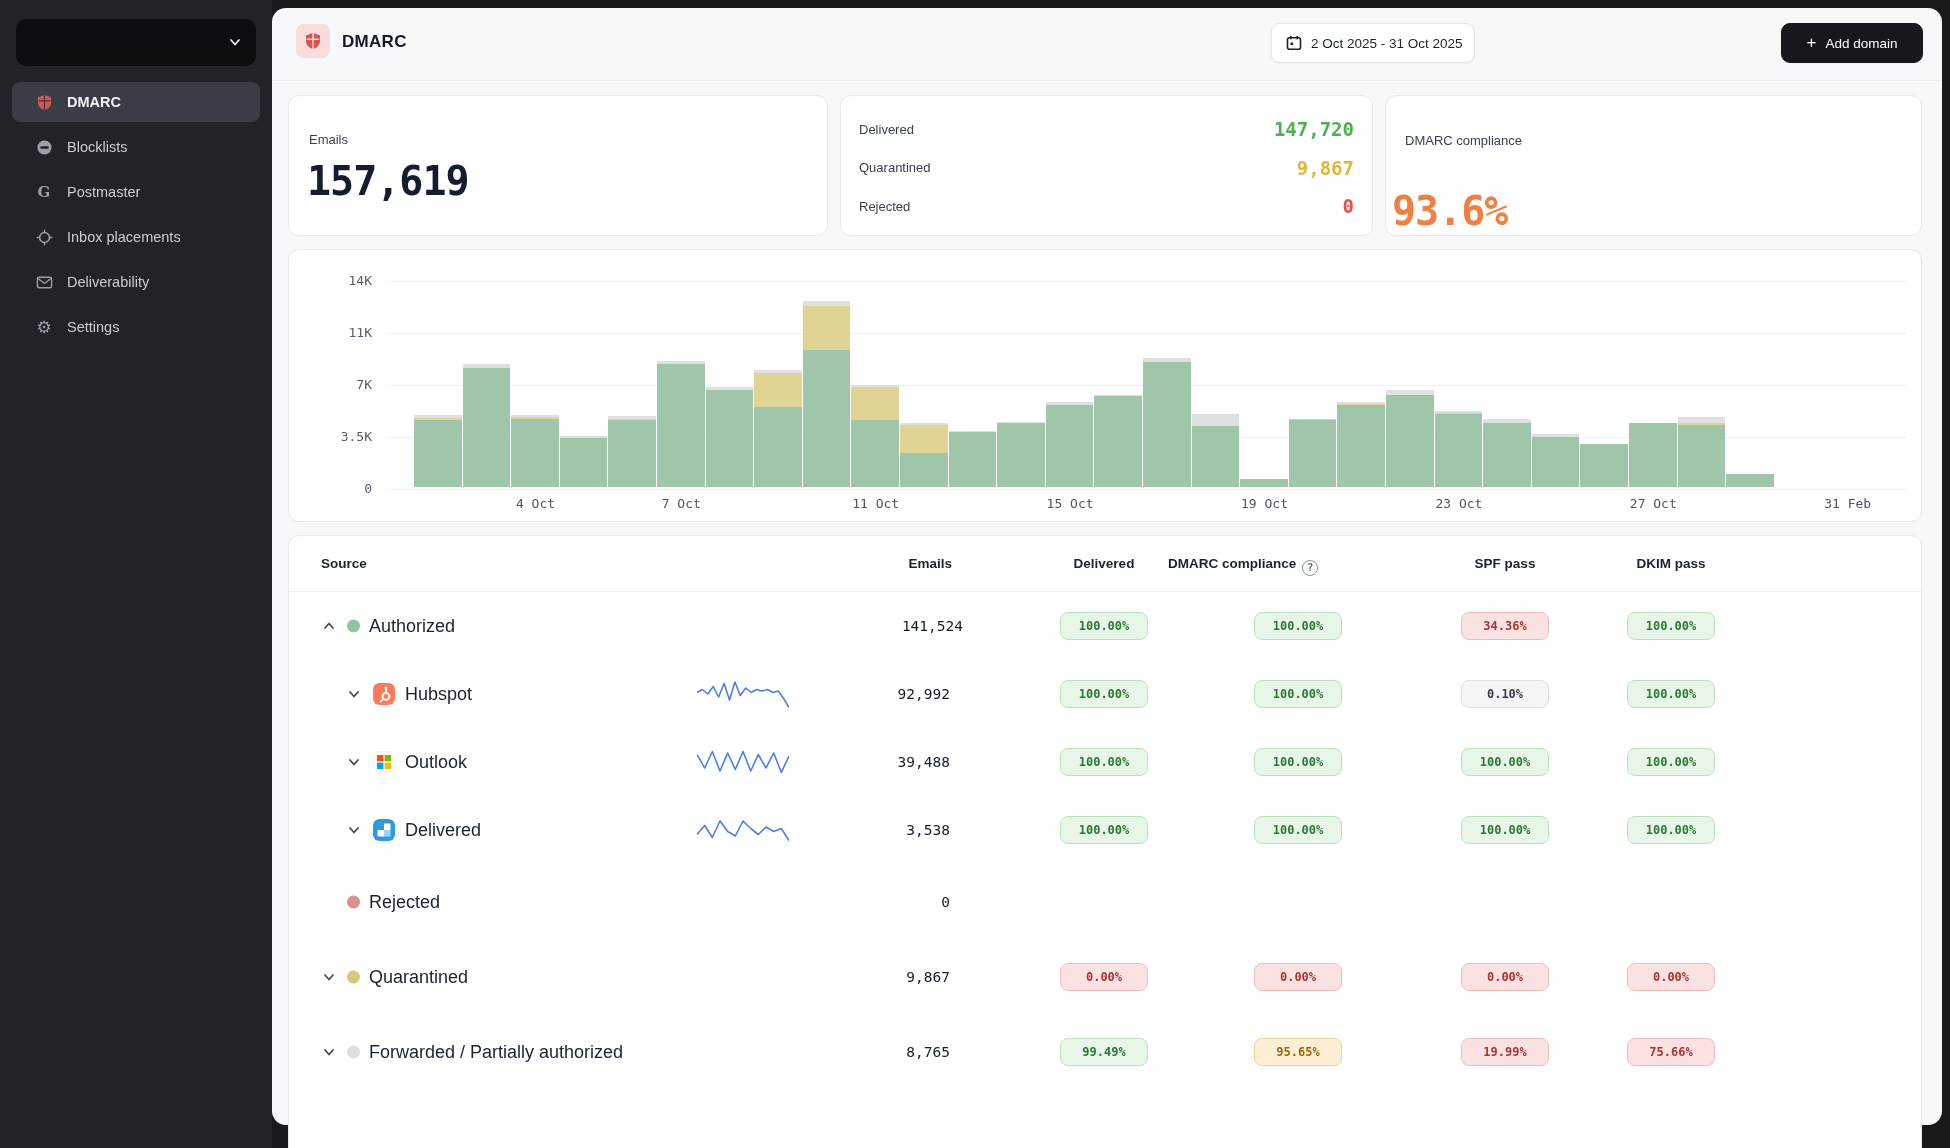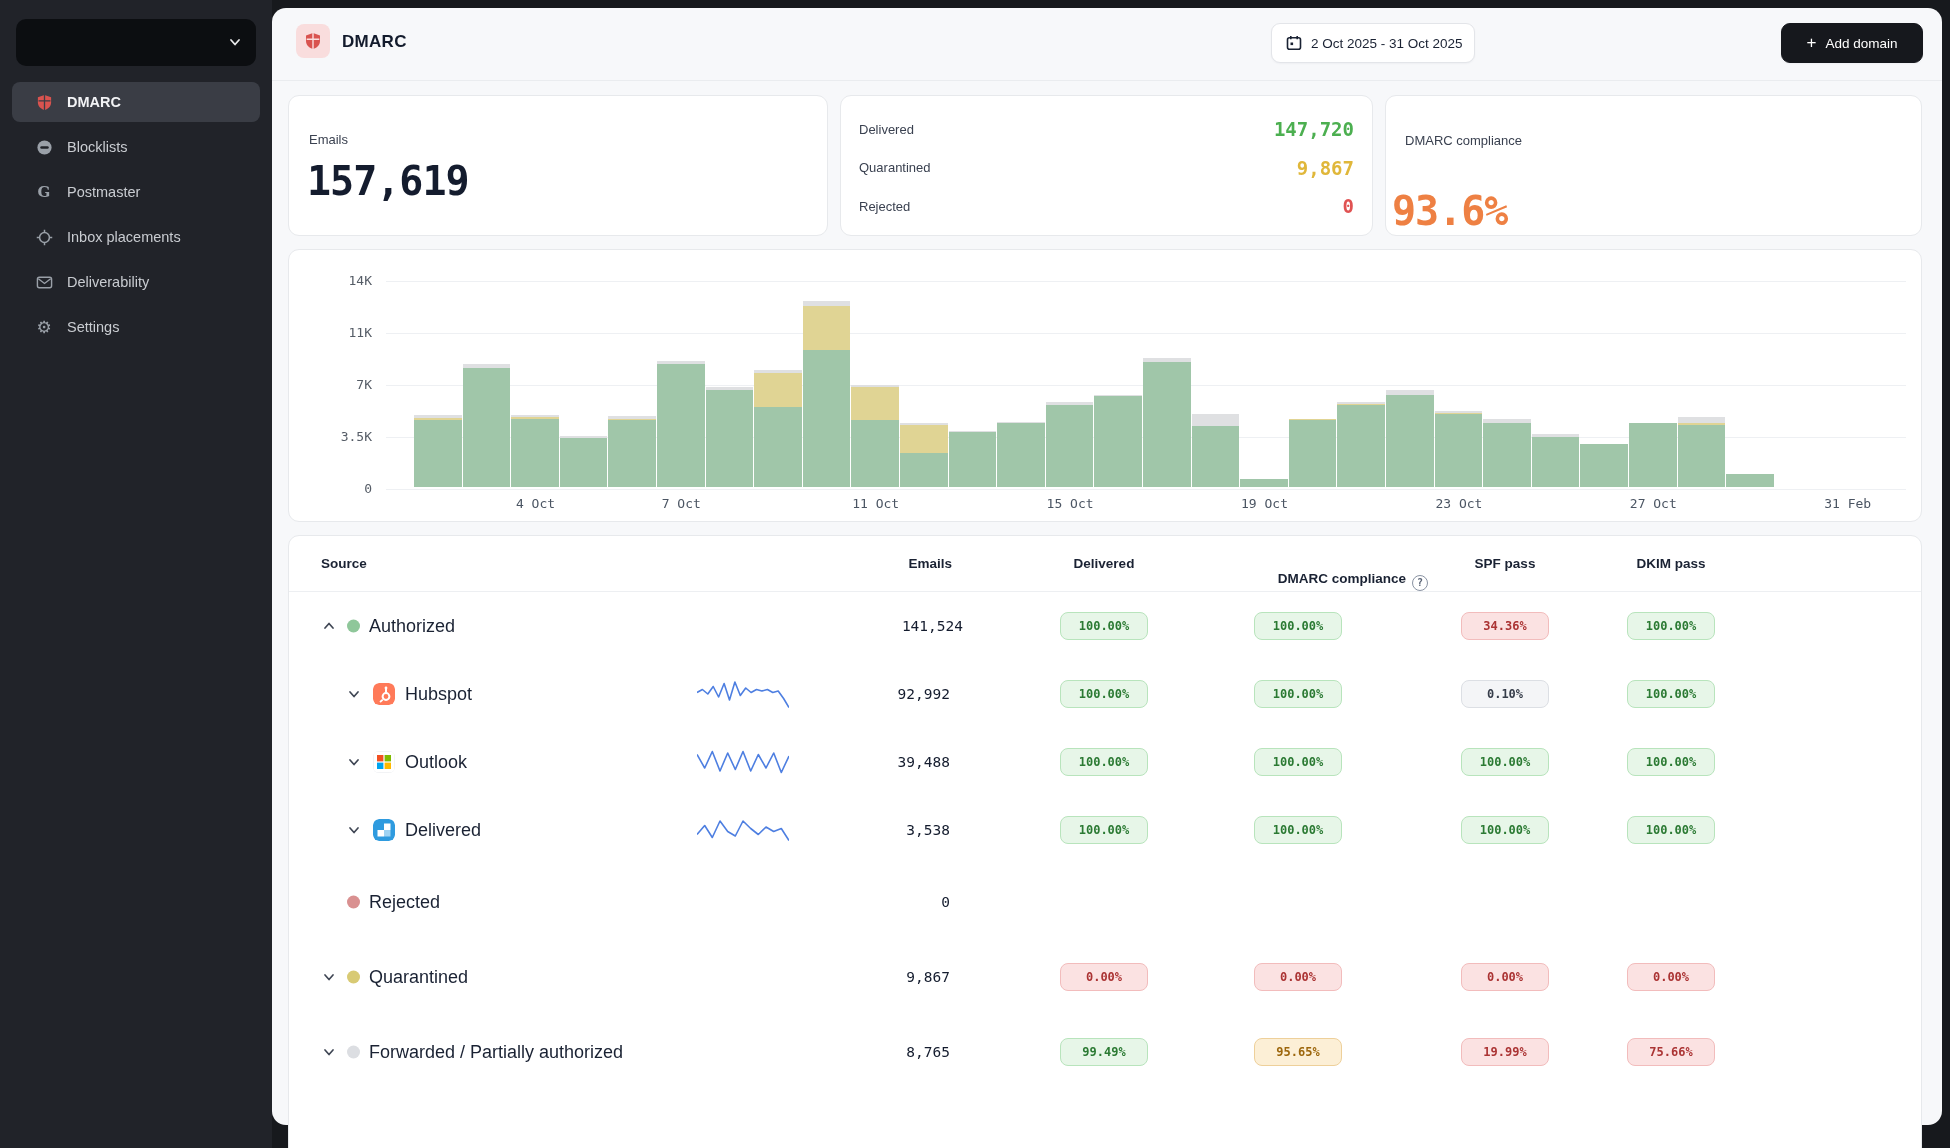--- a/index.html
+++ b/index.html
@@ -314,21 +314,21 @@
       <div class="xlab" style="top: 246px; left: 930.5px;">19 Oct</div>
       <div class="xlab" style="top: 246px; left: 1124.9px;">23 Oct</div>
       <div class="xlab" style="top: 246px; left: 1319.3px;">27 Oct</div>
       <div class="xlab" style="top: 246px; left: 1513.7px;">31 Feb</div>
     </div>
 
   <div class="card" style="left:16px; top:527px; width:1634px; height:730px;" id="tableCard">
     <div class="th" style="left:32px;">Source</div>
     <div class="th" style="left:596px; width:67px; text-align:right;">Emails</div>
     <div class="th" style="left:765px; width:100px; text-align:center;">Delivered</div>
-    <div class="th" style="left:879px; width:260px; text-align:right;margin-top:15px;"><span>DMARC compliance</span><span class="help">?</span></div>
+    <div class="th" style="left:879px; width:260px; text-align:left;"><span>DMARC compliance</span><span class="help">?</span></div>
     <div class="th" style="left:1166px; width:100px; text-align:center;">SPF pass</div>
     <div class="th" style="left:1332px; width:100px; text-align:center;">DKIM pass</div>
     <div class="thdr-line"></div>
     <div id="tbody">
         <div class="t-row" style="top: 56px; height: 68px;">
           <span class="chev" style="left:32px">
             <svg width="14" height="14" viewBox="0 0 14 14">
               <polyline points="3,9 7,4.5 11,9" fill="none" stroke="#3f4654" stroke-width="1.7" stroke-linecap="round" stroke-linejoin="round"></polyline>
             </svg>
           </span>

